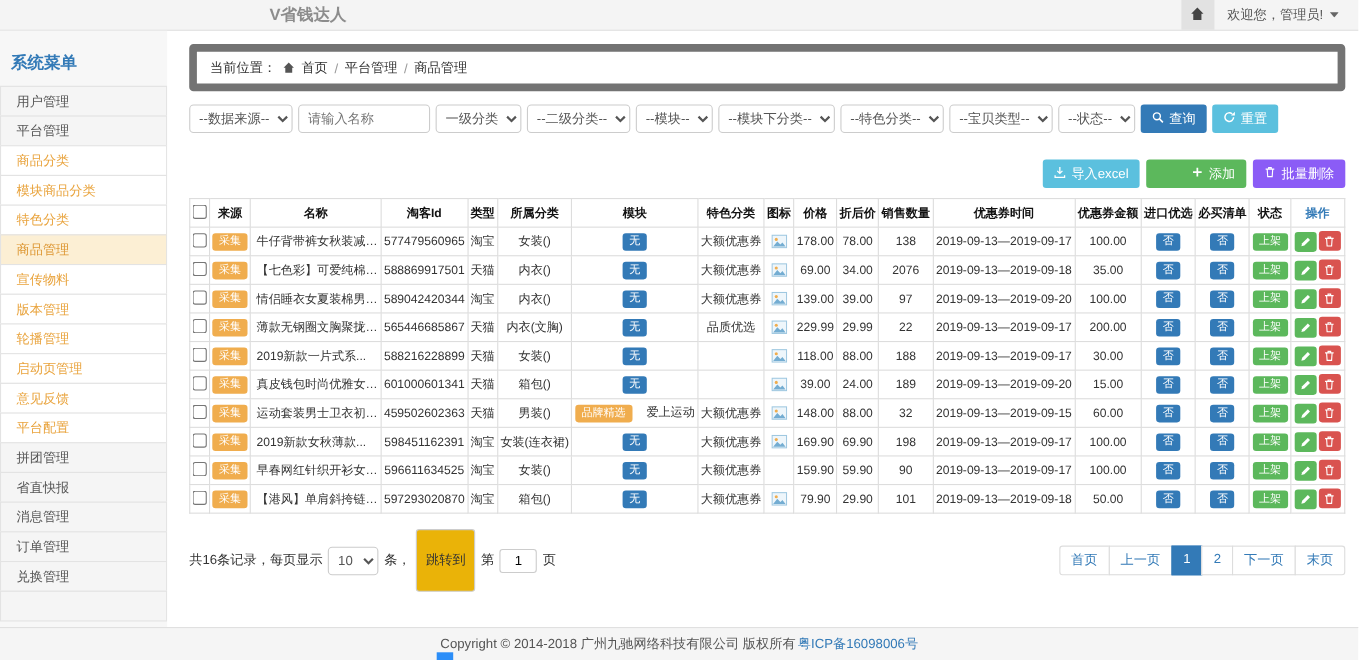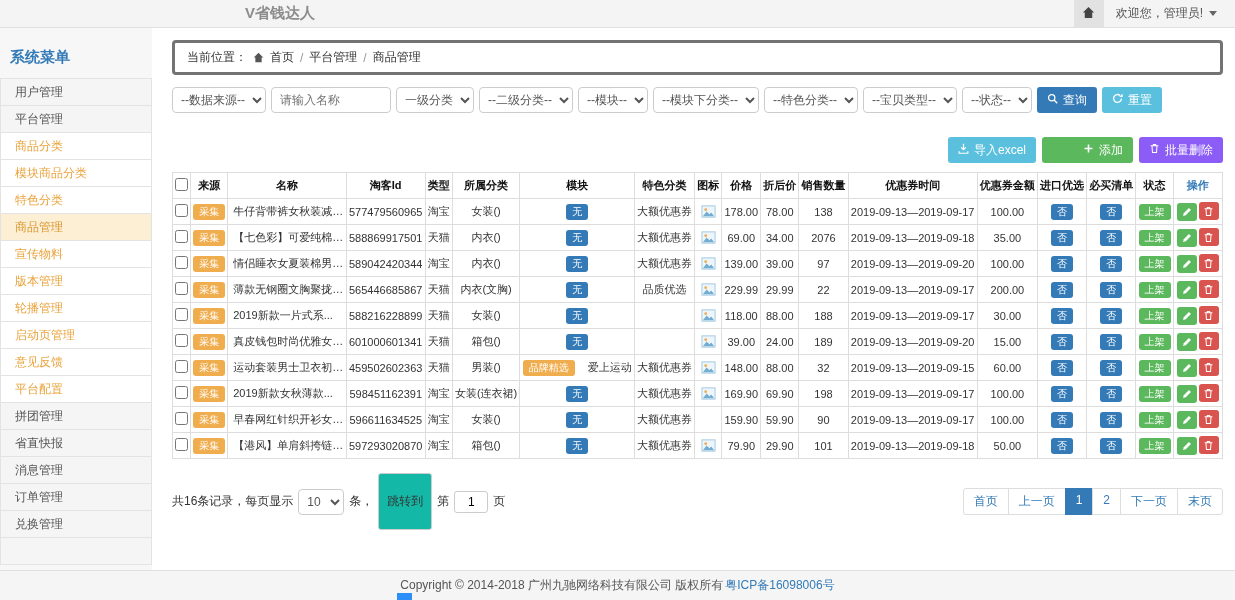--- a/index.html
+++ b/index.html
@@ -19,21 +19,21 @@
   .sidebar{width:152px;background:#f7f7f7;padding-top:8px;flex:none;overflow:hidden;}
   .sidebar-title{color:#337ab7;font-size:15px;font-weight:bold;padding:12px 12px 12px 10px;}
   .sb-item{height:28px;line-height:27px;padding-left:14px;border:1px solid #e3e3e3;margin-top:-1px;cursor:pointer;white-space:nowrap;overflow:hidden;}
   .sb-top{background:#f5f5f5;color:#555;}
   .sb-sub{background:#fff;color:#e9a33c;}
   .sb-active{background:#fcefd4;color:#dd9733;}
 
   .main{flex:1;padding:12px 12px 0 20px;overflow:hidden;}
 
   
-  .breadcrumb{border:3px solid #737373;border-radius:4px;background:#fff;padding:6px 12px;display:flex;align-items:center;gap:6px;color:#333;}
+  .breadcrumb{border:7px solid #737373;border-radius:4px;background:#fff;padding:6px 12px;display:flex;align-items:center;gap:6px;color:#333;}
   .bc-home{display:flex;color:#555;}
   .bc-link{color:#333;text-decoration:none;cursor:pointer;}
   .bc-sep{color:#999;}
 
   
   .filter-bar{display:flex;align-items:center;gap:5px;margin-top:12px;flex-wrap:nowrap;}
   .f-controls{display:flex;align-items:center;gap:5px;}
   .f-select,.f-input,.pp-select{height:26px;border:1px solid #ccc;border-radius:4px;background:#fff;color:#555;font-size:12px;padding:0 4px;font-family:inherit;}
   .f-input{width:120px;padding:0 8px;}
   .btn{height:26px;display:inline-flex;align-items:center;gap:5px;border:none;border-radius:3px;color:#fff;font-size:12px;padding:0 10px;cursor:pointer;font-family:inherit;white-space:nowrap;}
@@ -58,21 +58,21 @@
   .module-extra{margin-left:13px;color:#333;}
   .op-btn{width:20px;height:18px;border:none;border-radius:3px;color:#fff;cursor:pointer;display:inline-flex;align-items:center;justify-content:center;margin:0 1px;padding:0;}
   .op-edit{background:#5cb85c;}
   .op-del{background:#d9534f;}
   .icon-cell span{display:inline-flex;vertical-align:middle;}
 
   
   .pager-row{display:flex;justify-content:space-between;align-items:center;margin-top:14px;font-size:12px;color:#333;}
   .pager-left{display:flex;align-items:center;gap:5px;}
   .pp-select{width:46px;}
-  .jump-btn{background:#14b8a6;border:1px solid #ccc;border-radius:3px;padding:19px 8px;color:#333;cursor:pointer;}
+  .jump-btn{background:#eab308;border:1px solid #ccc;border-radius:3px;padding:19px 8px;color:#333;cursor:pointer;}
   .jump-input{width:34px;height:22px;border:1px solid #ccc;border-radius:3px;text-align:center;font-size:12px;font-family:inherit;}
   .pager-right{display:flex;}
   .pg-btn{border:1px solid #ddd;padding:4px 10px;margin-left:-1px;color:#337ab7;background:#fff;cursor:pointer;text-decoration:none;}
   .pg-btn:first-child{border-radius:3px 0 0 3px;margin-left:0;}
   .pg-btn:last-child{border-radius:0 3px 3px 0;}
   .pg-active{background:#337ab7;border-color:#337ab7;color:#fff;}
 
   
   .footer{position:absolute;left:0;right:0;bottom:0;height:30px;background:#f5f5f5;border-top:1px solid #e0e0e0;display:flex;align-items:center;justify-content:center;gap:2px;color:#555;z-index:5;}
   .icp-link{color:#337ab7;text-decoration:none;cursor:pointer;}

